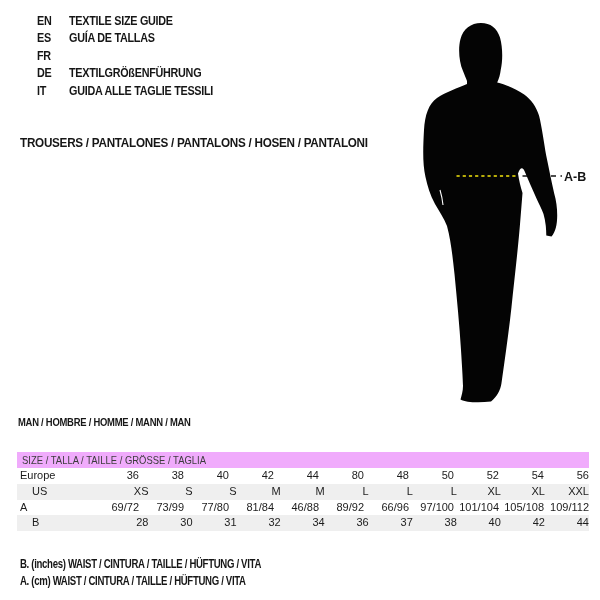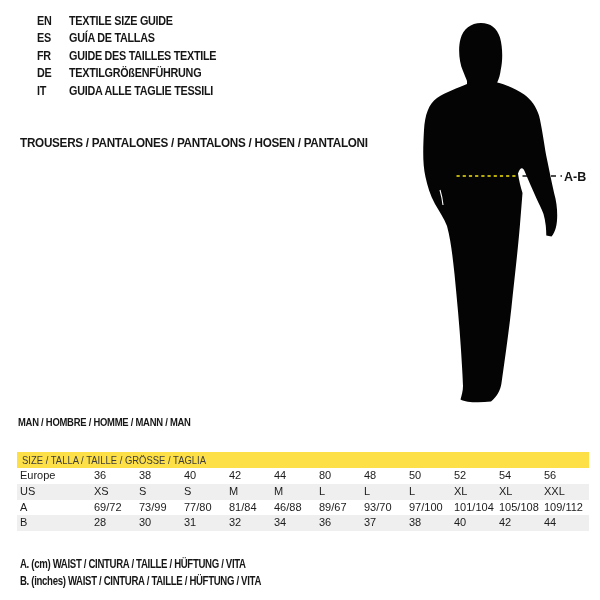--- a/index.html
+++ b/index.html
@@ -31,26 +31,26 @@
 
   
   .section-title {
     position:absolute; left:18px; top:416px;
     font-weight:700; font-size:11.5px; letter-spacing:-0.3px;
   }
   .section-title .cond { transform:scaleX(0.82); }
 
   
   .size-table { position:absolute; left:17px; top:452px; width:572px; font-size:11px; color:#1c1c1c; }
-  .thead { height:16px; line-height:16px; background:#fde047; color:#3c3c3c; padding-left:5px; }
+  .thead { height:16px; line-height:16px; background:#f0abfc; color:#3c3c3c; padding-left:5px; }
   .thead .cond { transform:scaleX(0.86); }
   .trow { display:flex; height:15.8px; line-height:15.8px; }
-  .trow.stripe { background:#efefef; }
+  .trow.stripe { background:#efefef;padding-left:12px; }
   .tlabel { width:77px; padding-left:3px; box-sizing:border-box; }
-  .tcell { width:45px; text-align:left; }
+  .tcell { width:45px; text-align:right; }
 
   
   .footnotes { position:absolute; left:20px; top:556px; }
   .footnote { height:16.5px; line-height:16.5px; font-weight:700; font-size:12px; letter-spacing:-0.4px; }
   .footnote .cond { transform:scaleX(0.8); }
 </style>
 </head>
 <body>
 
 <div class="canvas">
@@ -59,21 +59,20 @@
     <div class="lang-row">
       <span class="lang-code"><span class="cond">EN</span></span>
       <span class="lang-label"><span class="cond">TEXTILE SIZE GUIDE</span></span>
     </div>
     <div class="lang-row">
       <span class="lang-code"><span class="cond">ES</span></span>
       <span class="lang-label"><span class="cond">GUÍA DE TALLAS</span></span>
     </div>
     <div class="lang-row">
       <span class="lang-code"><span class="cond">FR</span></span>
-      <span class="lang-label"><span class="cond">GUIDE DES TAILLES TEXTILE</span></span>
     </div>
     <div class="lang-row">
       <span class="lang-code"><span class="cond">DE</span></span>
       <span class="lang-label"><span class="cond">TEXTILGRÖßENFÜHRUNG</span></span>
     </div>
     <div class="lang-row">
       <span class="lang-code"><span class="cond">IT</span></span>
       <span class="lang-label"><span class="cond">GUIDA ALLE TAGLIE TESSILI</span></span>
     </div>
   </div>
@@ -170,22 +169,22 @@
       <span class="tcell">XXL</span>
     </div>
 
     <div class="trow">
       <span class="tlabel">A</span>
       <span class="tcell">69/72</span>
       <span class="tcell">73/99</span>
       <span class="tcell">77/80</span>
       <span class="tcell">81/84</span>
       <span class="tcell">46/88</span>
-      <span class="tcell">89/67</span>
-      <span class="tcell">93/70</span>
+      <span class="tcell">89/92</span>
+      <span class="tcell">66/96</span>
       <span class="tcell">97/100</span>
       <span class="tcell">101/104</span>
       <span class="tcell">105/108</span>
       <span class="tcell">109/112</span>
     </div>
 
     <div class="trow stripe">
       <span class="tlabel">B</span>
       <span class="tcell">28</span>
       <span class="tcell">30</span>
@@ -196,20 +195,20 @@
       <span class="tcell">37</span>
       <span class="tcell">38</span>
       <span class="tcell">40</span>
       <span class="tcell">42</span>
       <span class="tcell">44</span>
     </div>
   </div>
 
   <div class="footnotes">
     <div class="footnote">
+      <span class="cond">B. (inches) WAIST / CINTURA / TAILLE / HÜFTUNG / VITA</span>
+    </div>
+    <div class="footnote">
       <span class="cond">A. (cm) WAIST / CINTURA / TAILLE / HÜFTUNG / VITA</span>
     </div>
-    <div class="footnote">
-      <span class="cond">B. (inches) WAIST / CINTURA / TAILLE / HÜFTUNG / VITA</span>
-    </div>
   </div>
 
 </div>
 
 </body></html>

